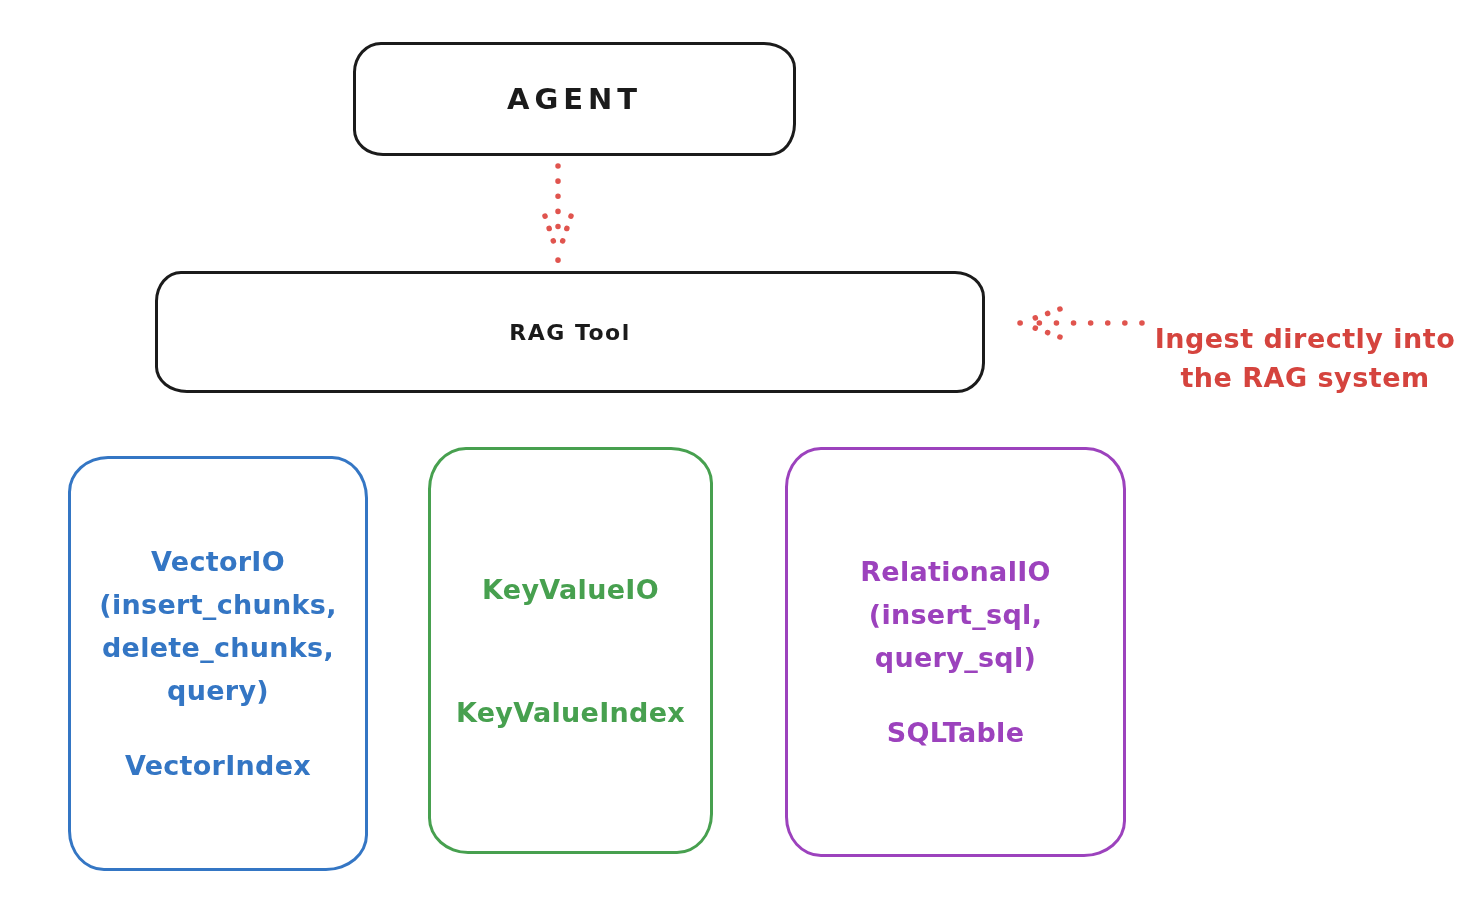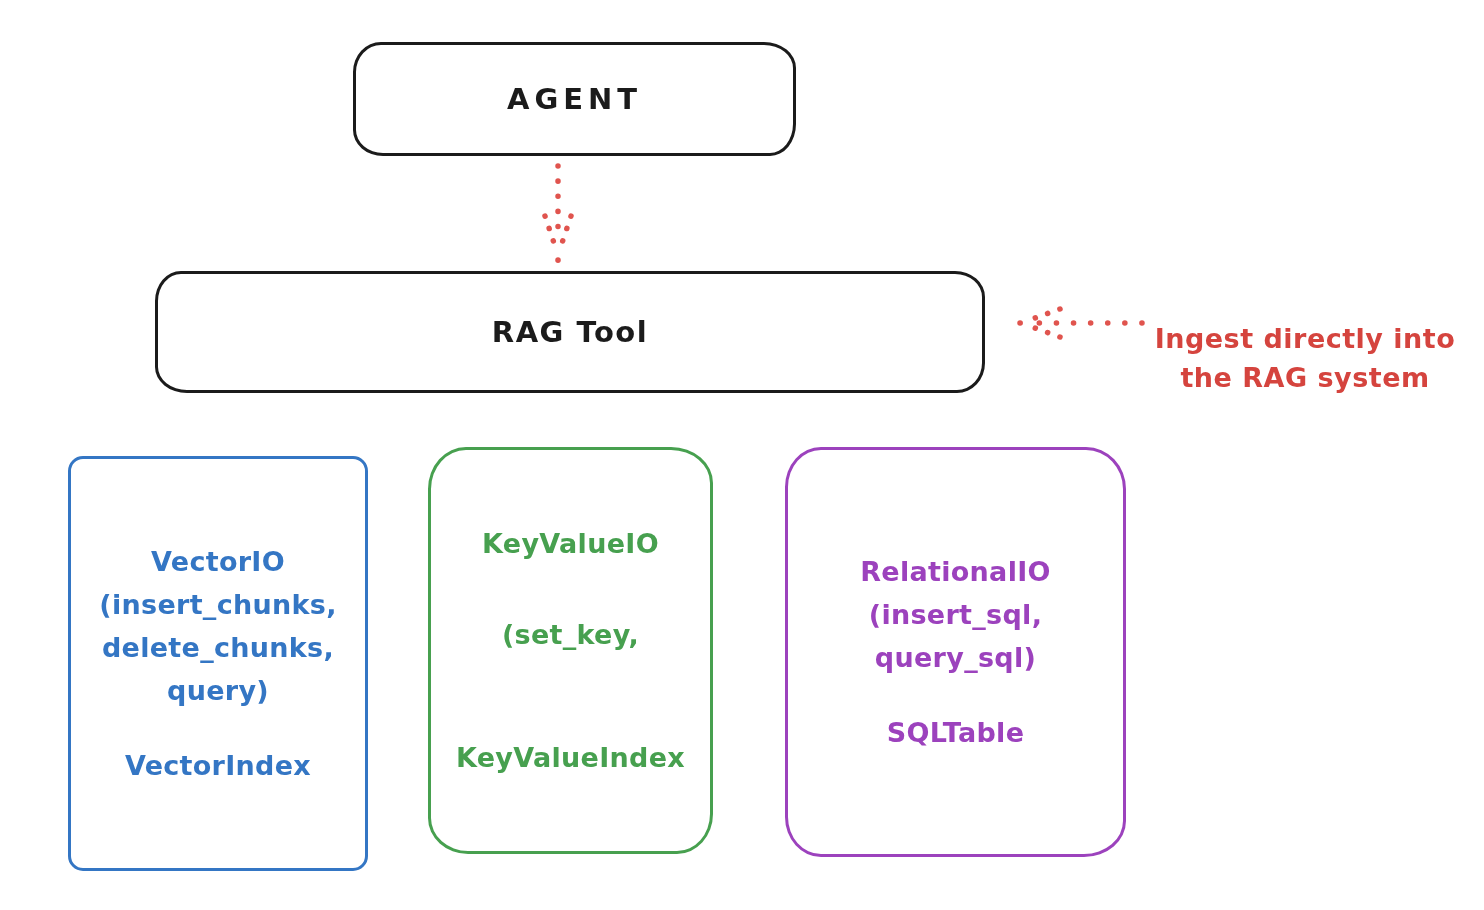--- a/index.html
+++ b/index.html
@@ -36,21 +36,21 @@
     font-weight: bold;
     letter-spacing: 5px;
     color: #1b1b1b;
   }
   .rag-box {
     left: 155px; top: 271px;
     width: 830px; height: 122px;
     border-radius: 26px 30px 28px 32px / 30px 26px 30px 26px;
   }
   .rag-label {
-    font-size: 29px;
+    font-size: 22px;
     font-weight: 600;
     letter-spacing: 1.5px;
     color: #1b1b1b;
   }
 
   
   .arrow {
     position: absolute;
     display: block;
   }
@@ -135,31 +135,30 @@
       <line x1="44" y1="35" x2="8" y2="22" stroke="currentColor" stroke-width="5.5" stroke-linecap="round" stroke-dasharray="0.1 13"></line>
       <line x1="4" y1="21" x2="4.2" y2="21" stroke="currentColor" stroke-width="5.5" stroke-linecap="round"></line>
     </svg>
   </span>
 
   <div class="ingest-label" style="color: rgb(213, 68, 62); margin-top: 36px;">
     <div>Ingest directly into</div>
     <div>the RAG system</div>
   </div>
 
-  <div class="io-box io-box-vector" style="border-color: rgb(52, 118, 196); color: rgb(52, 118, 196); border-radius: 15px;">
+  <div class="io-box io-box-vector" style="border-color: rgb(52, 118, 196); color: rgb(52, 118, 196);">
     <div>VectorIO</div>
     <div>(insert_chunks,</div>
     <div>delete_chunks,</div>
     <div>query)</div>
     <div class="io-index">VectorIndex</div>
   </div>
 
   <div class="io-box io-box-keyvalue" style="border-color: rgb(71, 160, 79); color: rgb(71, 160, 79);">
     <div>KeyValueIO</div>
-    <div>(set_key,</div>
     <div class="io-index">KeyValueIndex</div>
   </div>
 
   <div class="io-box io-box-relational" style="border-color: rgb(156, 66, 189); color: rgb(156, 66, 189);">
     <div>RelationalIO</div>
     <div>(insert_sql,</div>
     <div>query_sql)</div>
     <div class="io-index">SQLTable</div>
   </div>
 

